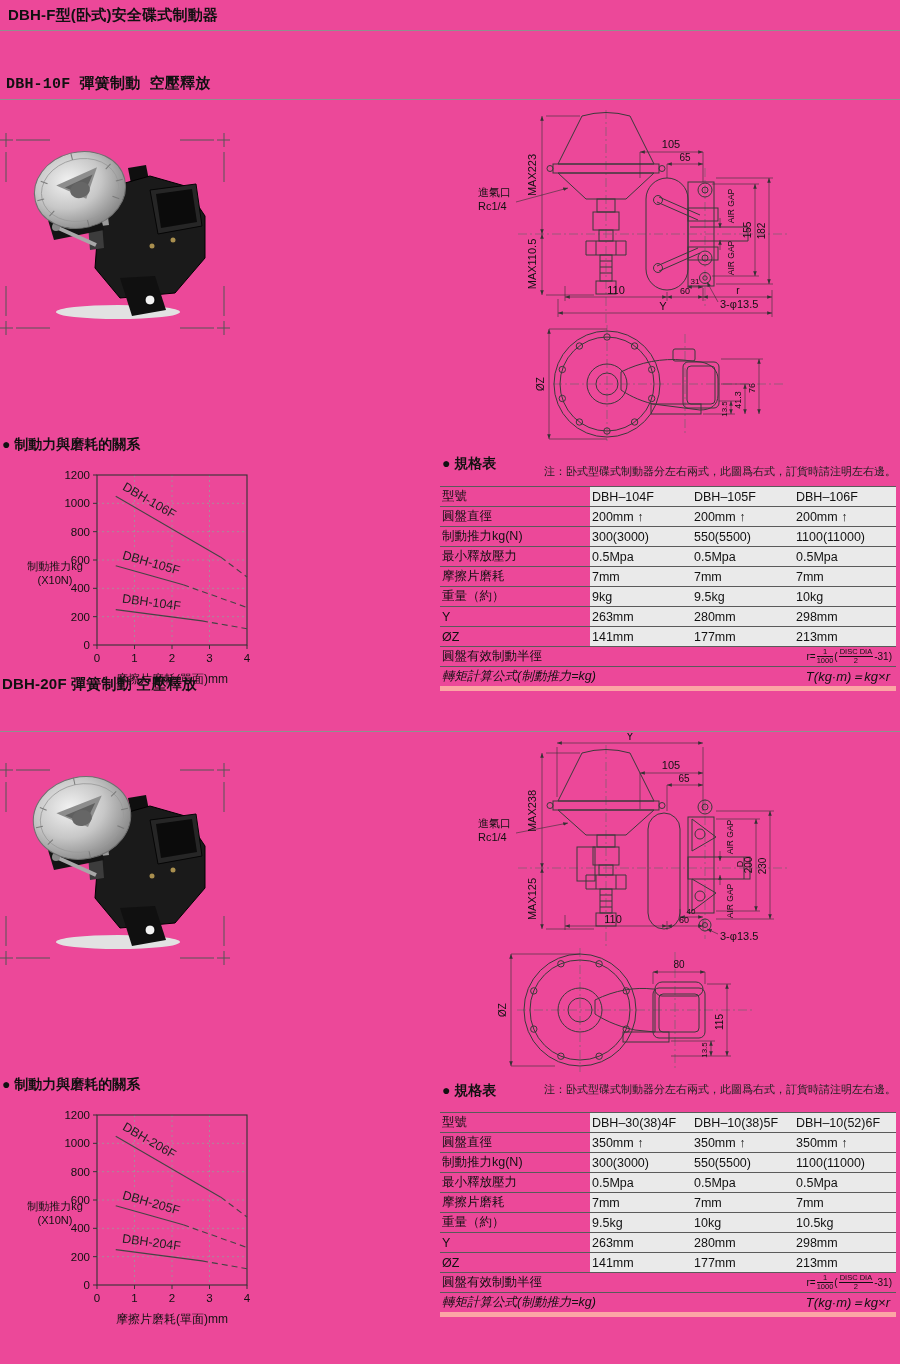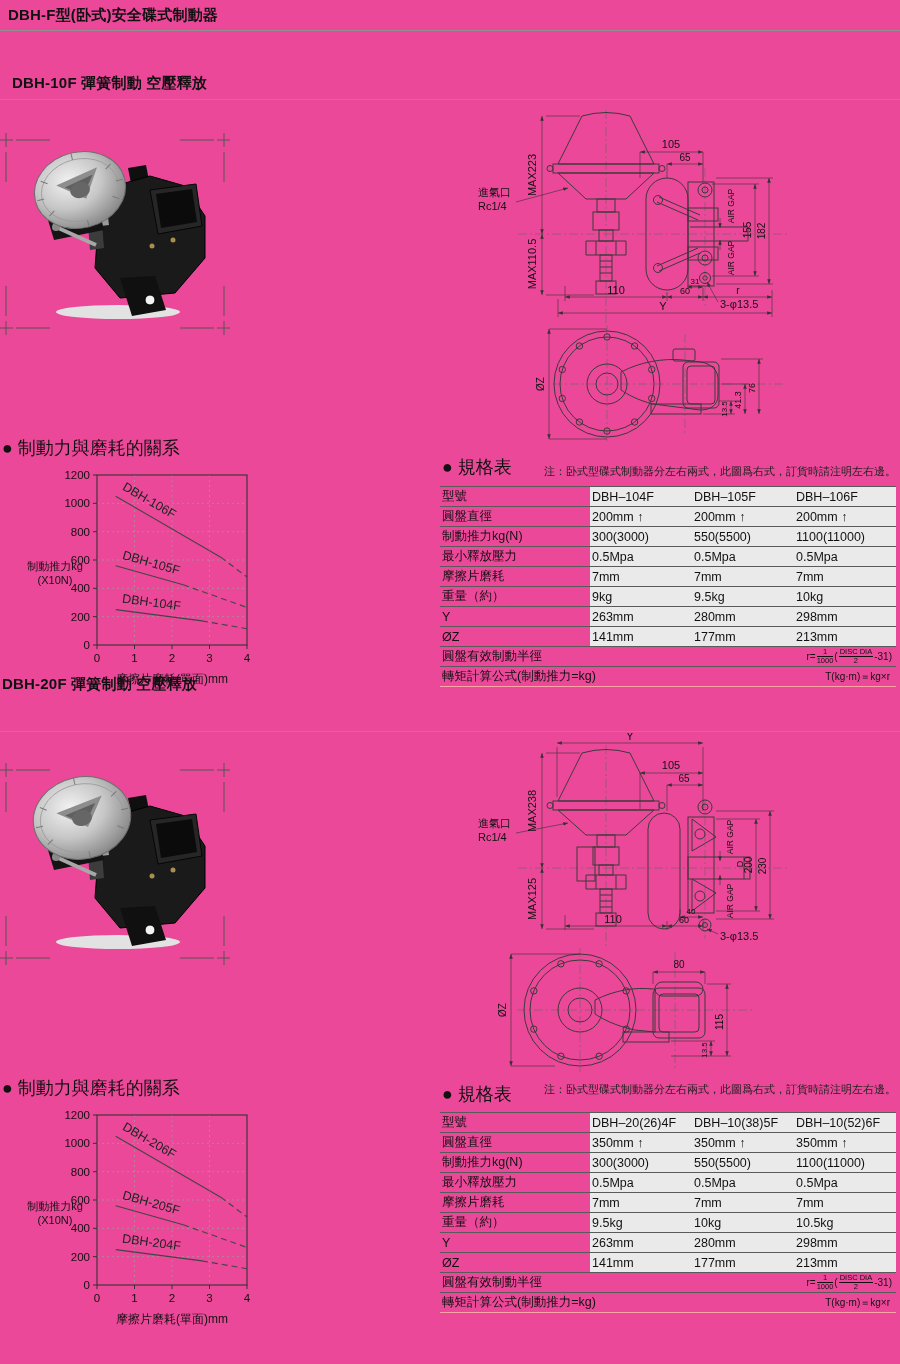--- a/index.html
+++ b/index.html
@@ -1,46 +1,46 @@
 <!DOCTYPE html>
 <html><head>
 <meta charset="utf-8">
 <style>
   html,body{margin:0;padding:0;background:#fff;}
   .page{position:relative;width:900px;height:1364px;background:#ec4899;overflow:hidden;
         font-family:"Liberation Sans",sans-serif;color:#111;}
   .abs{position:absolute;}
   .h1{font-size:15px;font-weight:bold;letter-spacing:.2px;}
   .rule{position:absolute;left:0;width:900px;height:1px;background:#8f8f8f;}
-  .bullet-head{font-size:18px;font-weight:normal;}
+  .bullet-head{font-size:14px;font-weight:bold;}
   .note{font-size:11px;color:#222;text-align:right;width:456px;margin-top:20px;}
   
   .spec{border-collapse:collapse;width:456px;table-layout:fixed;font-size:12.5px;color:#111;}
   .spec td{border-top:1px solid #5a5a5a;height:19px;padding:0 2px;vertical-align:middle;
            white-space:nowrap;overflow:hidden;}
-  .spec tr:last-child td{border-bottom:1px solid #fca5a5;}
+  .spec tr:last-child td{border-bottom:5px solid #fca5a5;font-style:italic;}
   .spec td.lab{padding-left:2px;margin-left:46px;}
   .spec td.dat{}
   .spec td.shade{background:#eaeaea;}
   .spec td.formula{text-align:right;padding-right:4px;font-size:10px;}
-  .spec td.formula-t{text-align:right;padding-right:6px;font-size:10px;}
+  .spec td.formula-t{text-align:right;padding-right:6px;font-size:13px;}
   .frac{display:inline-block;vertical-align:-38%;text-align:center;font-size:7.5px;line-height:1.1;margin:0 1px;}
   .fn{display:block;border-bottom:1px solid #111;padding:0 1px;}
   .fd{display:block;}
   svg text{font-family:"Liberation Sans",sans-serif;}
 </style>
 </head>
 <body>
 
 <div class="page">
 
   <div class="abs h1" style="left:8px;top:6px;">DBH-F型(卧式)安全碟式制動器</div>
   <div class="rule" style="top:30px;"></div>
 
-  <div class="abs h1" style="left:12px;top:74px;">DBH-10F 彈簧制動 空壓釋放</div>
+  <div class="abs h1" style="left:6px;top:74px;font-family:Liberation Mono, monospace;">DBH-10F 彈簧制動 空壓釋放</div>
   <div class="rule" style="top:99px;"></div>
 
   <svg class="abs" style="left:0;top:128px;" width="230" height="212" viewBox="0 0 230 212">
     <defs>
       <radialGradient id="pg1" cx="40%" cy="35%" r="80%">
         <stop offset="0%" stop-color="#f2f2f2"></stop>
           <stop offset="45%" stop-color="#c7c7c7"></stop>
         <stop offset="80%" stop-color="#8f8f8f"></stop>
           <stop offset="100%" stop-color="#6f6f6f"></stop>
       </radialGradient>
@@ -634,21 +634,21 @@
       <table class="spec">
         <colgroup>
           <col style="width: 150px;">
           <col style="width: 102px;">
           <col style="width: 102px;">
           <col style="width: 102px;">
         </colgroup>
         <tbody>
           <tr>
             <td class="lab">型號</td>
-            <td class="dat shade">DBH–20(26)4F</td>
+            <td class="dat shade">DBH–30(38)4F</td>
             <td class="dat shade">DBH–10(38)5F</td>
             <td class="dat shade">DBH–10(52)6F</td>
           </tr>
           <tr>
             <td class="lab">圓盤直徑</td>
             <td class="dat shade">350mm ↑</td>
             <td class="dat shade">350mm ↑</td>
             <td class="dat shade">350mm ↑</td>
           </tr>
           <tr>

